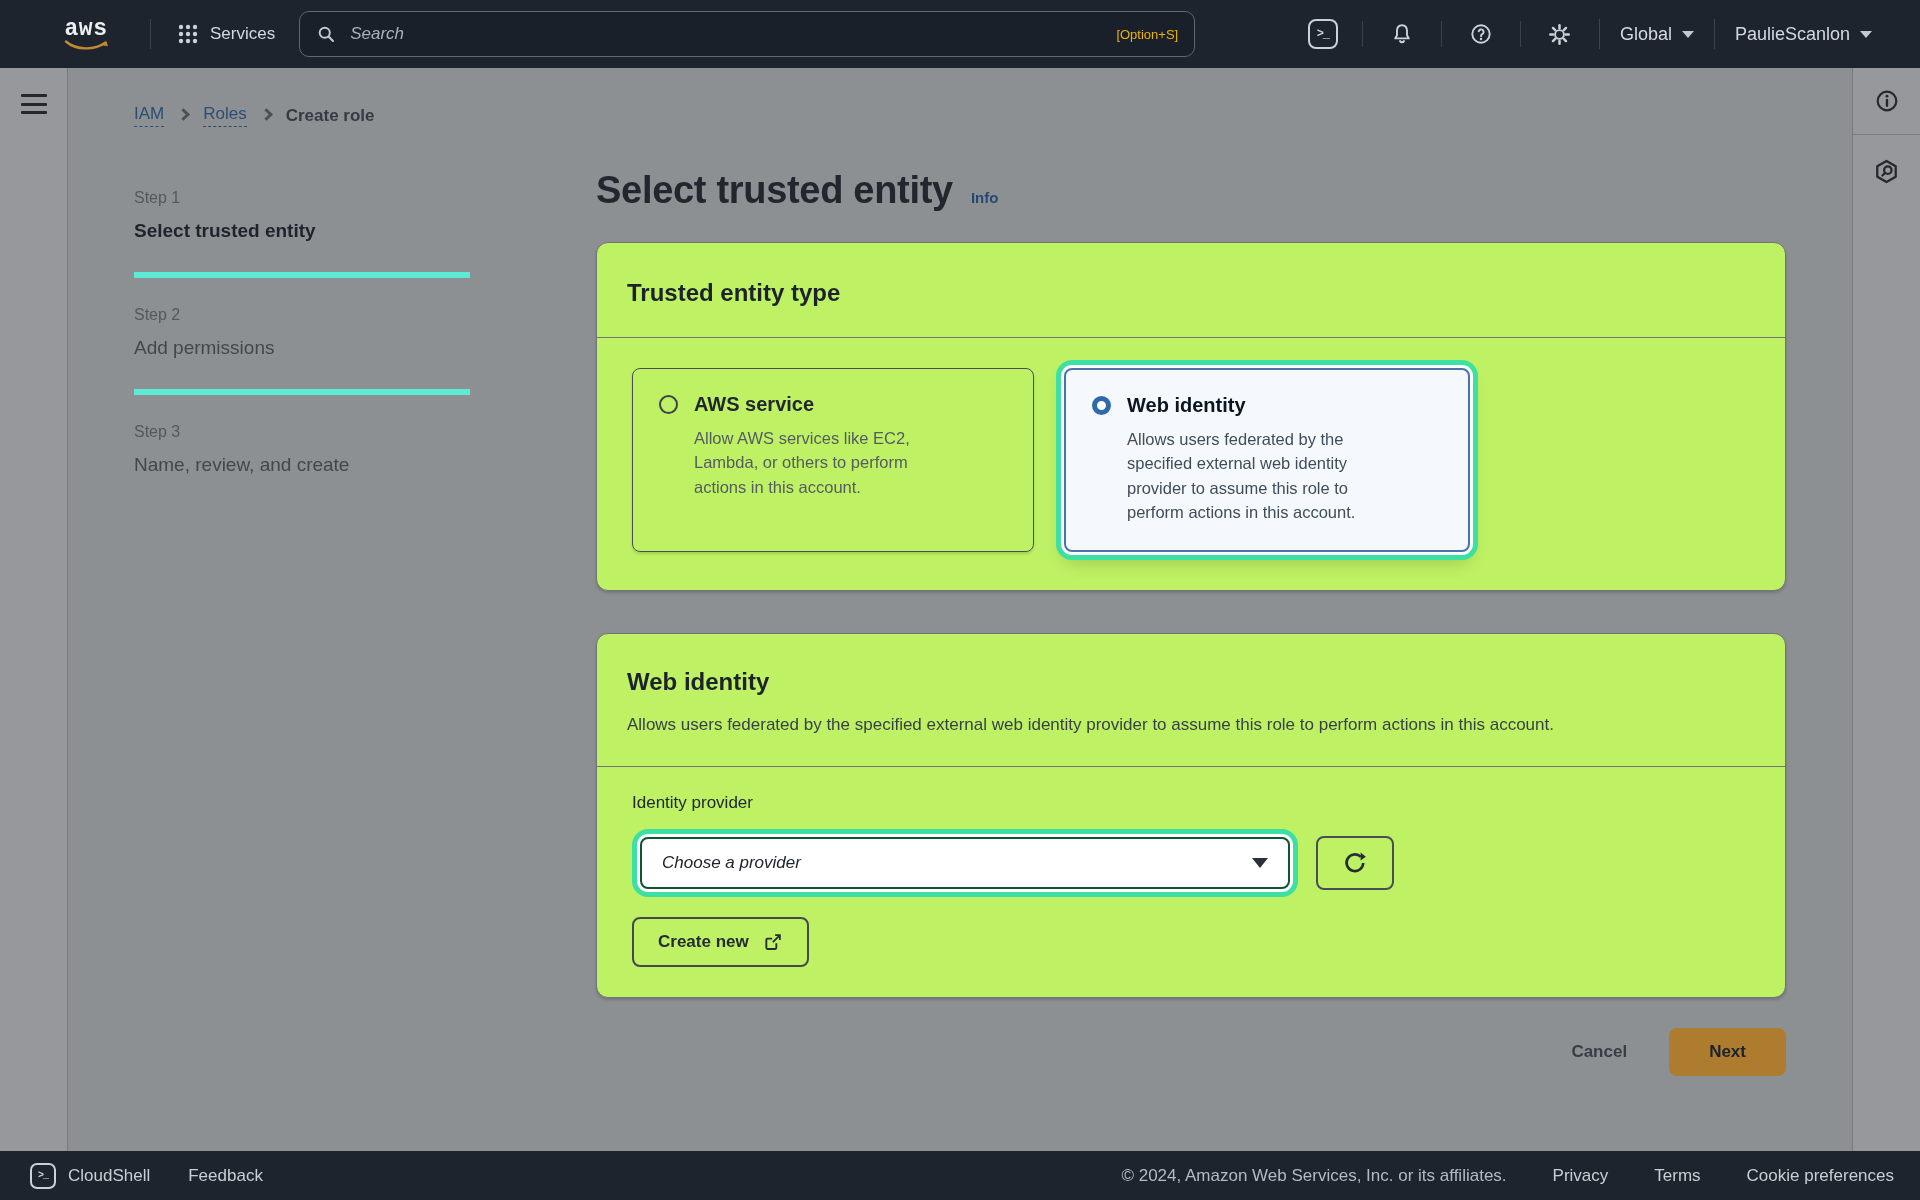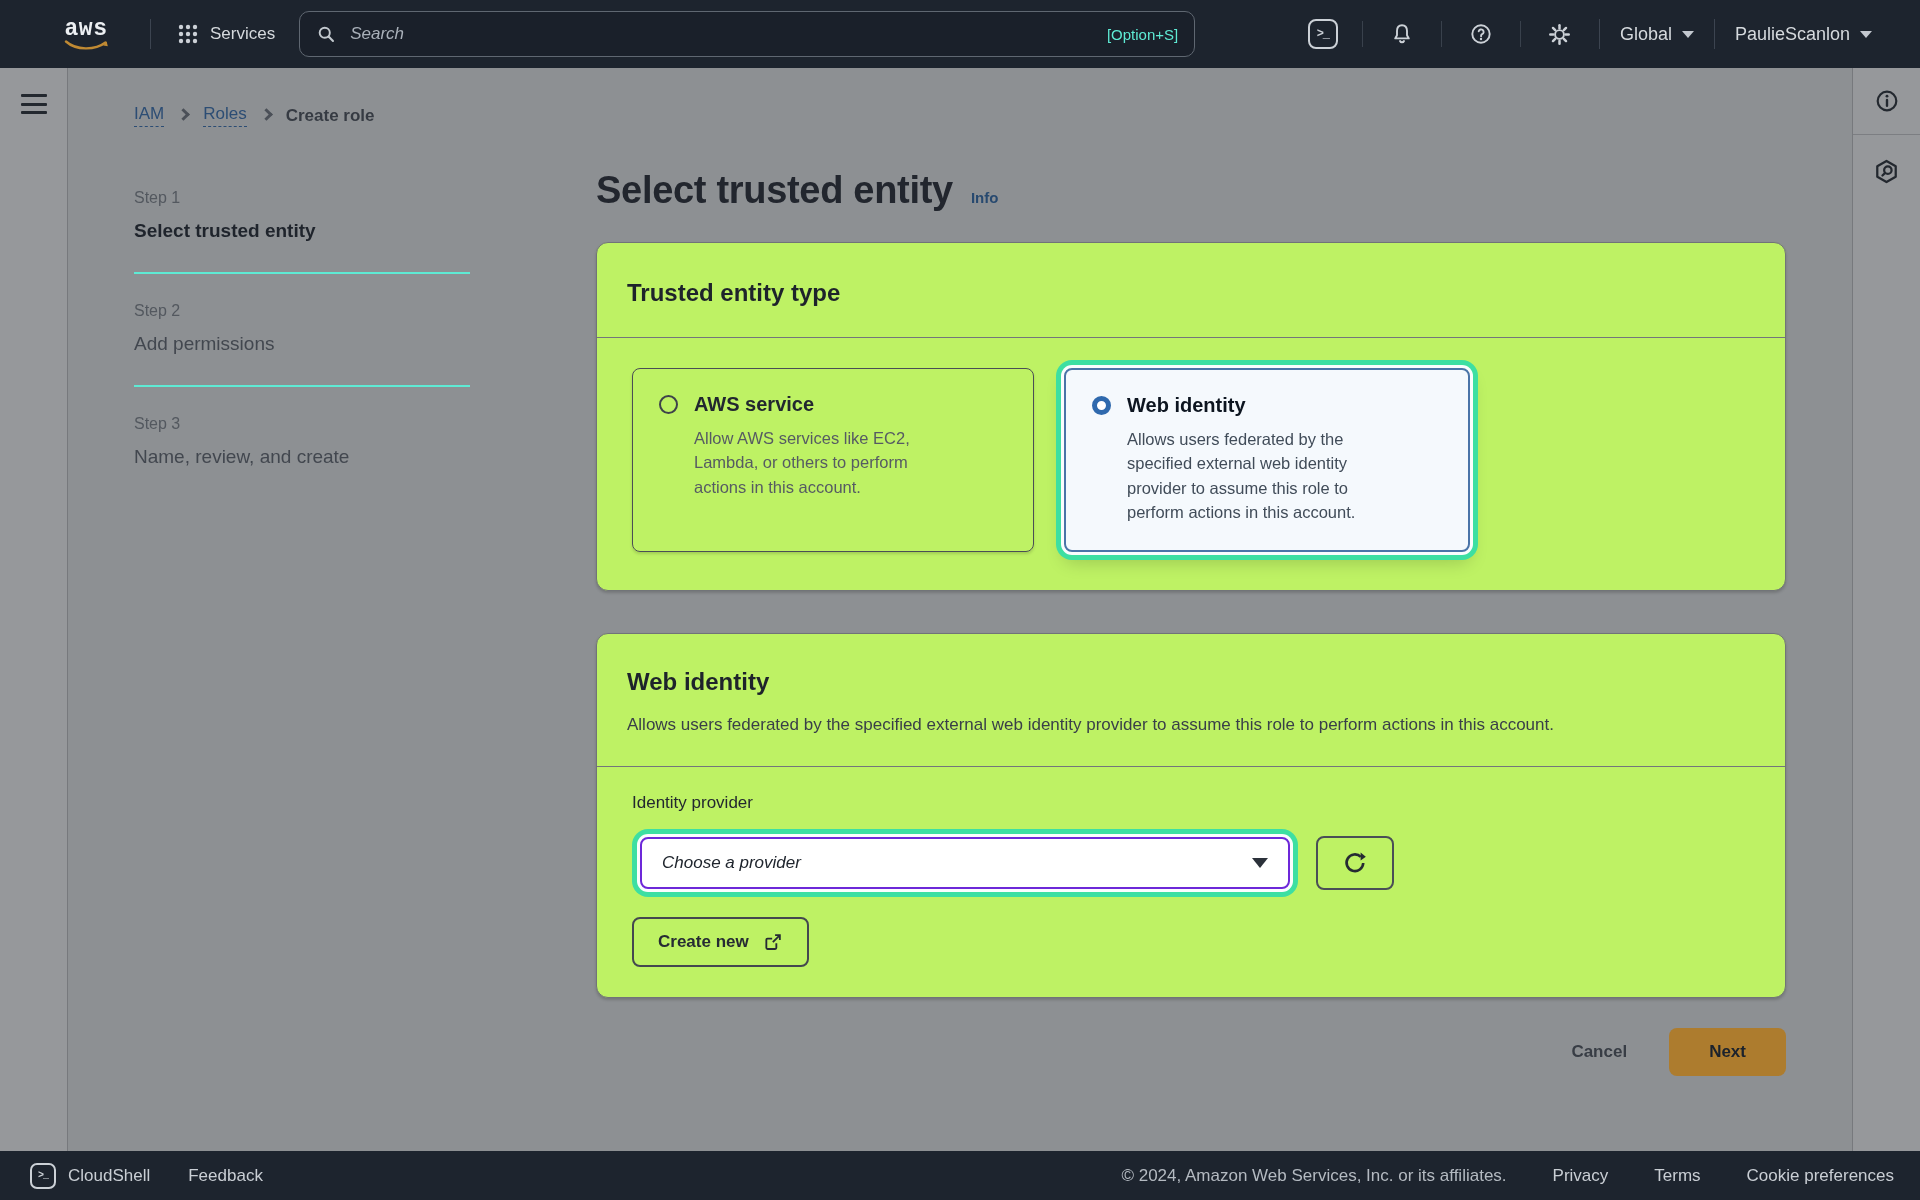--- a/index.html
+++ b/index.html
@@ -26,21 +26,21 @@
   .services { display:flex; align-items:center; gap:11px; margin:0 24px 0 26px; font-size:17px; cursor:pointer; }
   .searchbox {
     width:896px; height:46px; background:#1a202a; border:1px solid #5f6771;
     border-radius:10px; display:flex; align-items:center; padding:0 16px; flex:none;
   }
   .searchbox input {
     flex:1; background:transparent; border:none; outline:none; color:#dfe3e8;
     font-size:17px; font-style:italic; font-family:inherit; margin-left:13px;
   }
   .searchbox input::placeholder { color:#a9b0b9; font-style:italic; }
-  .shortcut { color:#5eead4; font-size:15px; white-space:nowrap; }
+  .shortcut { color:#eab308; font-size:13px; white-space:nowrap; }
   .nav-right { display:flex; align-items:center; margin-left:auto; }
   .icon-btn { width:44px; height:44px; display:flex; align-items:center; justify-content:center; color:#ccd1d7; margin:0 17px; cursor:pointer; }
   .term-badge {
     width:30px; height:30px; border:2px solid #ccd1d7; border-radius:8px;
     display:flex; align-items:center; justify-content:center;
     font-family:"Liberation Mono", monospace; font-size:12px; font-weight:bold;
     color:#ccd1d7; letter-spacing:-1px;
   }
   .caret { width:0; height:0; border-left:6px solid transparent; border-right:6px solid transparent; border-top:7px solid #c3c8cf; display:inline-block; margin-left:10px; }
   .nav-label { font-size:18px; color:#d5d9dd; display:flex; align-items:center; margin:0 20px; cursor:pointer; white-space:nowrap; }
@@ -62,21 +62,21 @@
 
   
   .content { position:absolute; left:68px; right:68px; top:68px; bottom:49px; padding:36px 0 0 66px; overflow:hidden; }
   .breadcrumb { display:flex; align-items:center; font-size:17px; gap:15px; }
   .crumb-link { color:#2c4d74; border-bottom:1px dashed #2c4d74; padding-bottom:2px; cursor:pointer; }
   .crumb-sep { width:9px; height:9px; border-top:3px solid #4b5058; border-right:3px solid #4b5058; transform:rotate(45deg); margin-top:-3px; }
   .crumb-current { font-weight:bold; color:#363b43; }
 
   .layout { display:flex; margin-top:30px; }
   .steps { width:336px; padding-top:32px; flex:none; }
-  .step { padding-bottom:30px; margin-bottom:28px; border-bottom:2px solid #5eead4; }
+  .step { padding-bottom:30px; margin-bottom:28px; border-bottom:6px solid #5eead4; }
   .step:last-child { border-bottom:none; }
   .step-label { font-size:16px; color:#53585f; margin-bottom:13px; }
   .step-title { font-size:19px; color:#42474f; }
   .step.active .step-title { font-weight:bold; color:#1f242c; }
 
   .main { margin-left:126px; width:1190px; }
   .h1-row { display:flex; align-items:baseline; gap:18px; margin-top:12px; }
   h1 { font-size:38px; font-weight:bold; color:#22262e; letter-spacing:-.3px; }
   .info-link { font-size:15px; font-weight:bold; color:#27496f; cursor:pointer; }
 
@@ -106,21 +106,21 @@
   .option-card.selected .option-title { color:#0d1520; }
   .option-card.selected .option-desc { color:#414c59; width:258px; }
 
   .card2 { margin-top:42px; }
   .card2 .card-header { padding:34px 30px 28px; }
   .card-desc { font-size:17px; color:#393f48; margin-top:16px; line-height:1.5; max-width:1005px; }
   .card2-body { padding:26px 35px 30px; }
   .field-label { font-size:17px; color:#23282f; }
   .select-row { display:flex; align-items:center; margin-top:14px; }
   .select-box {
-    width:650px; height:52px; background:#ffffff; border:2px solid #6d28d9; border-radius:8px;
+    width:650px; height:52px; background:#ffffff; border:2px solid #14532d; border-radius:8px;
     display:flex; align-items:center; padding:0 20px; cursor:pointer;
     box-shadow:0 0 0 3px #fbfdfe, 0 0 0 8px #3ddfa2; margin:10px 0 10px 8px;
   }
   .select-value { font-size:17px; font-style:italic; color:#20262e; flex:1; }
   .select-caret { width:0; height:0; border-left:8px solid transparent; border-right:8px solid transparent; border-top:10px solid #2b313a; }
   .refresh-btn {
     width:78px; height:54px; border:2px solid #4a4f56; border-radius:8px;
     display:flex; align-items:center; justify-content:center; color:#262b33;
     margin-left:26px; background:transparent; cursor:pointer;
   }

